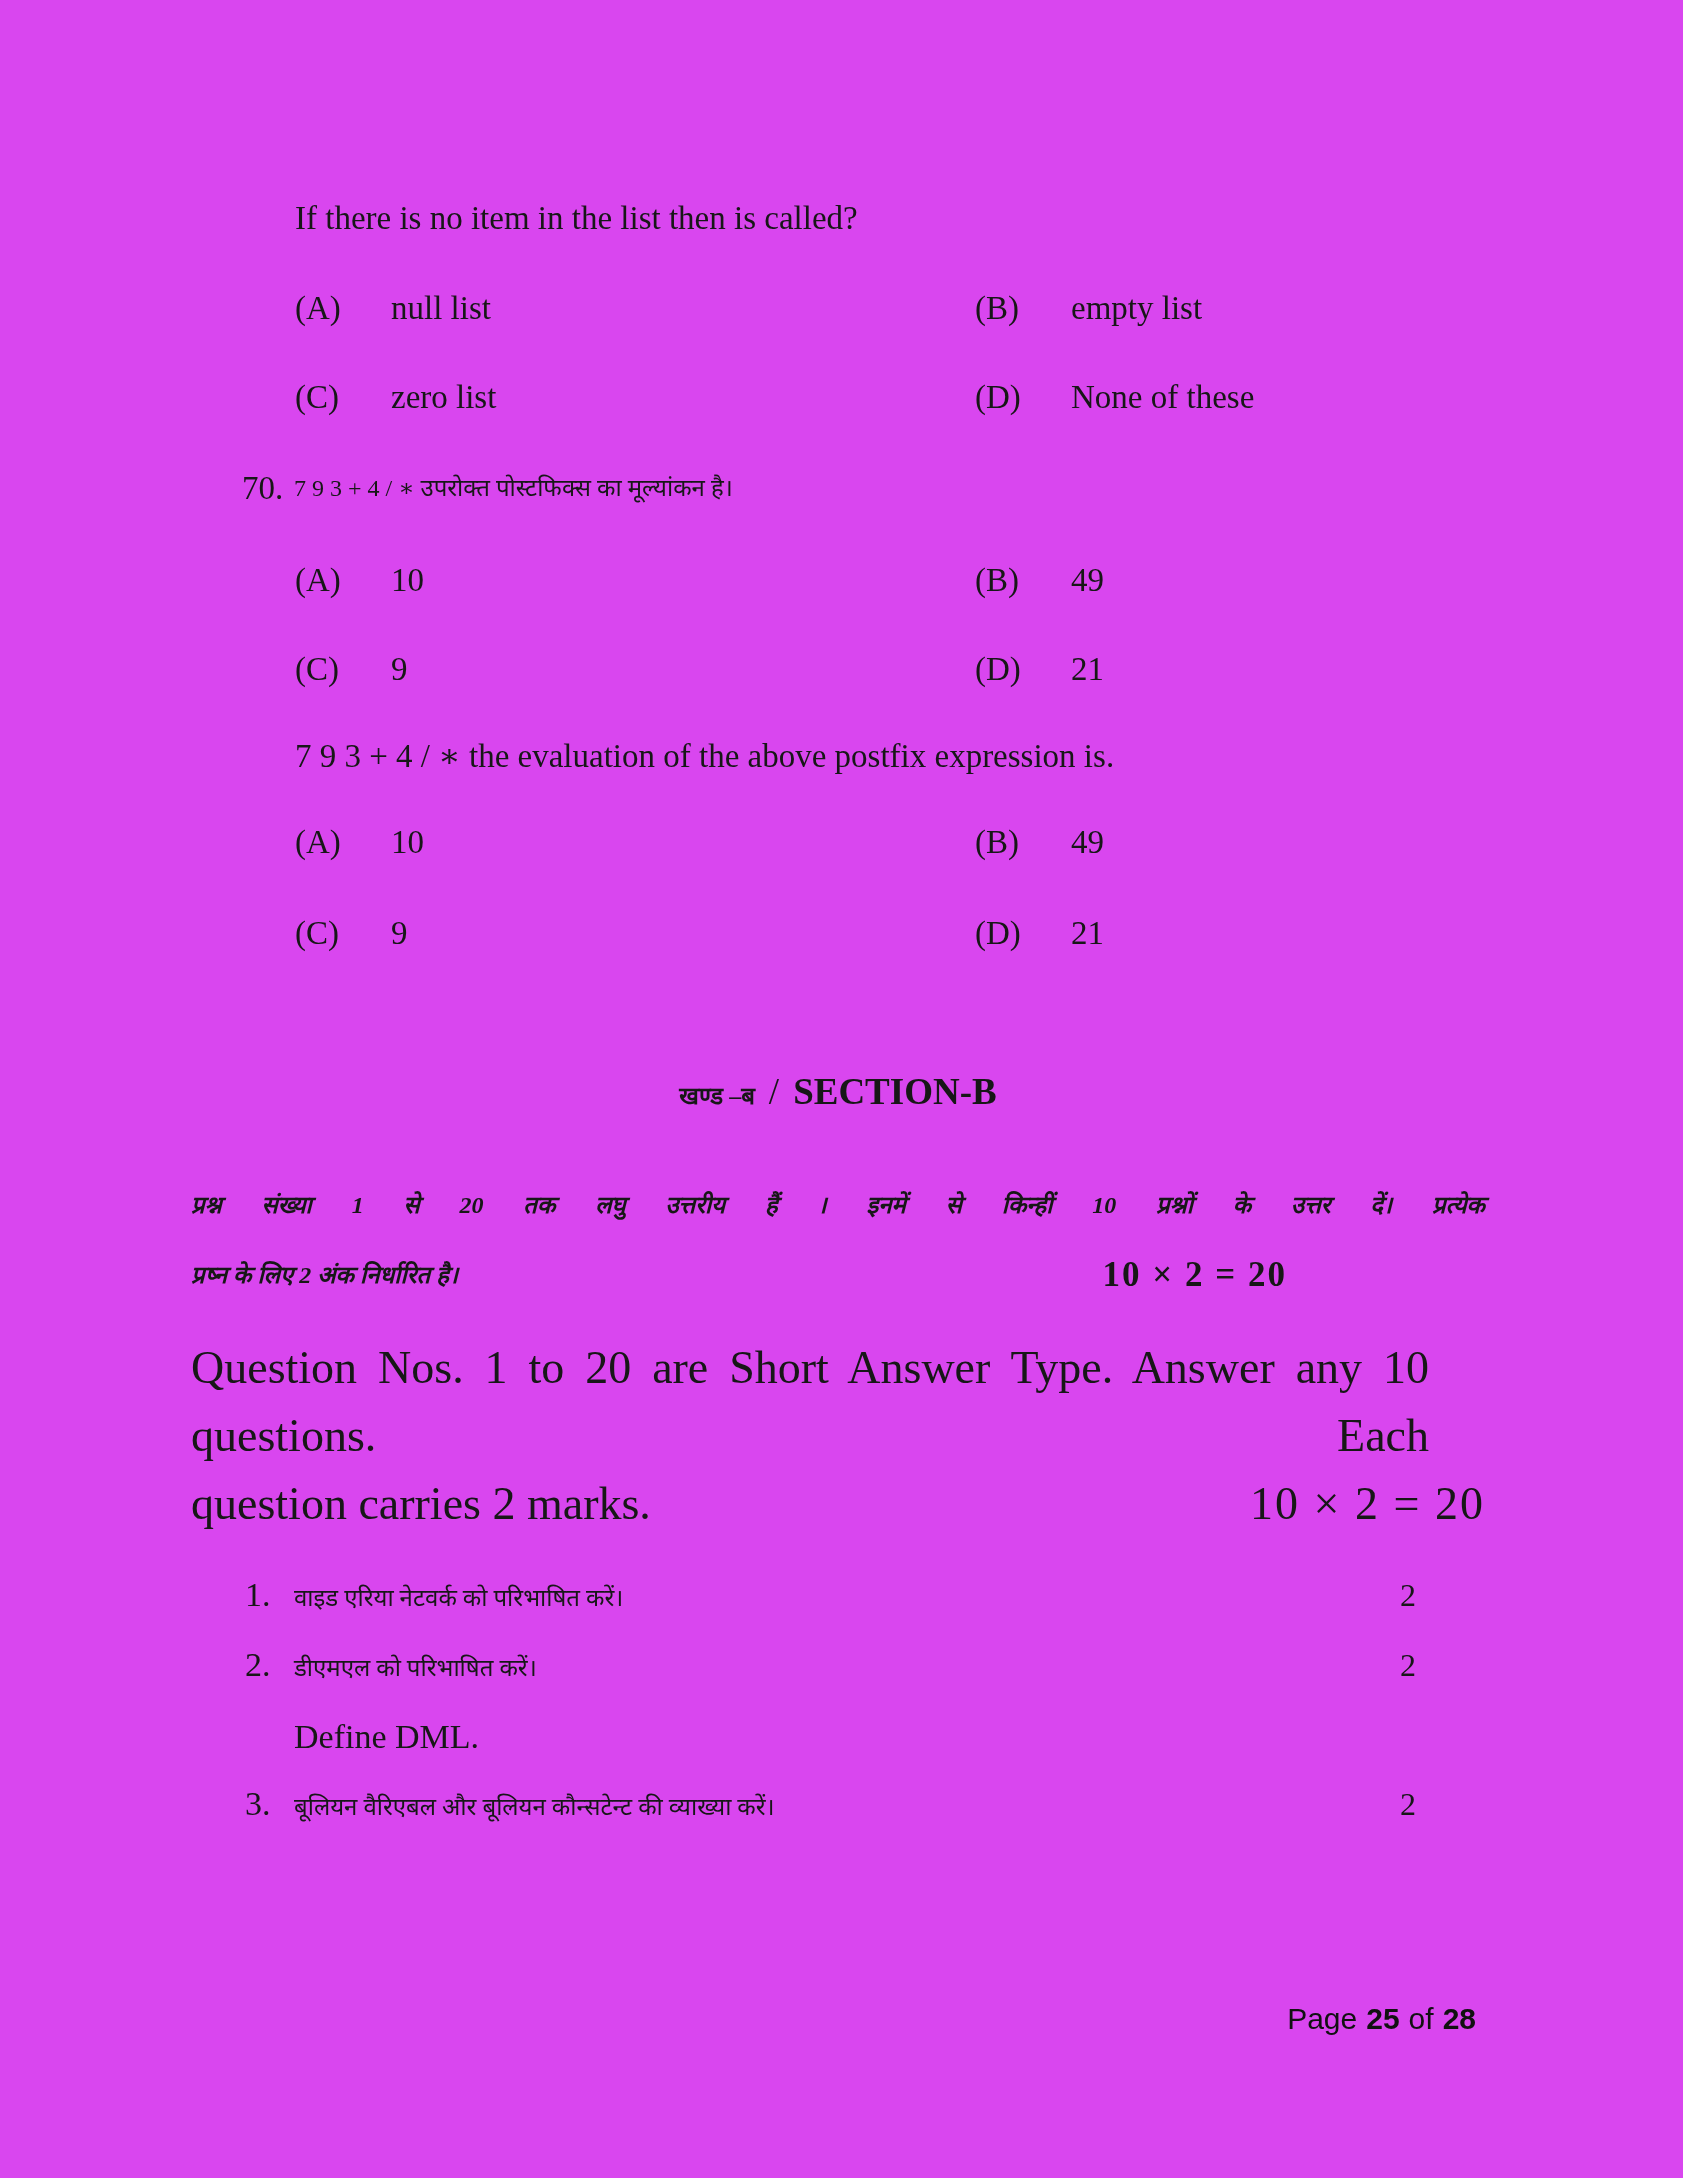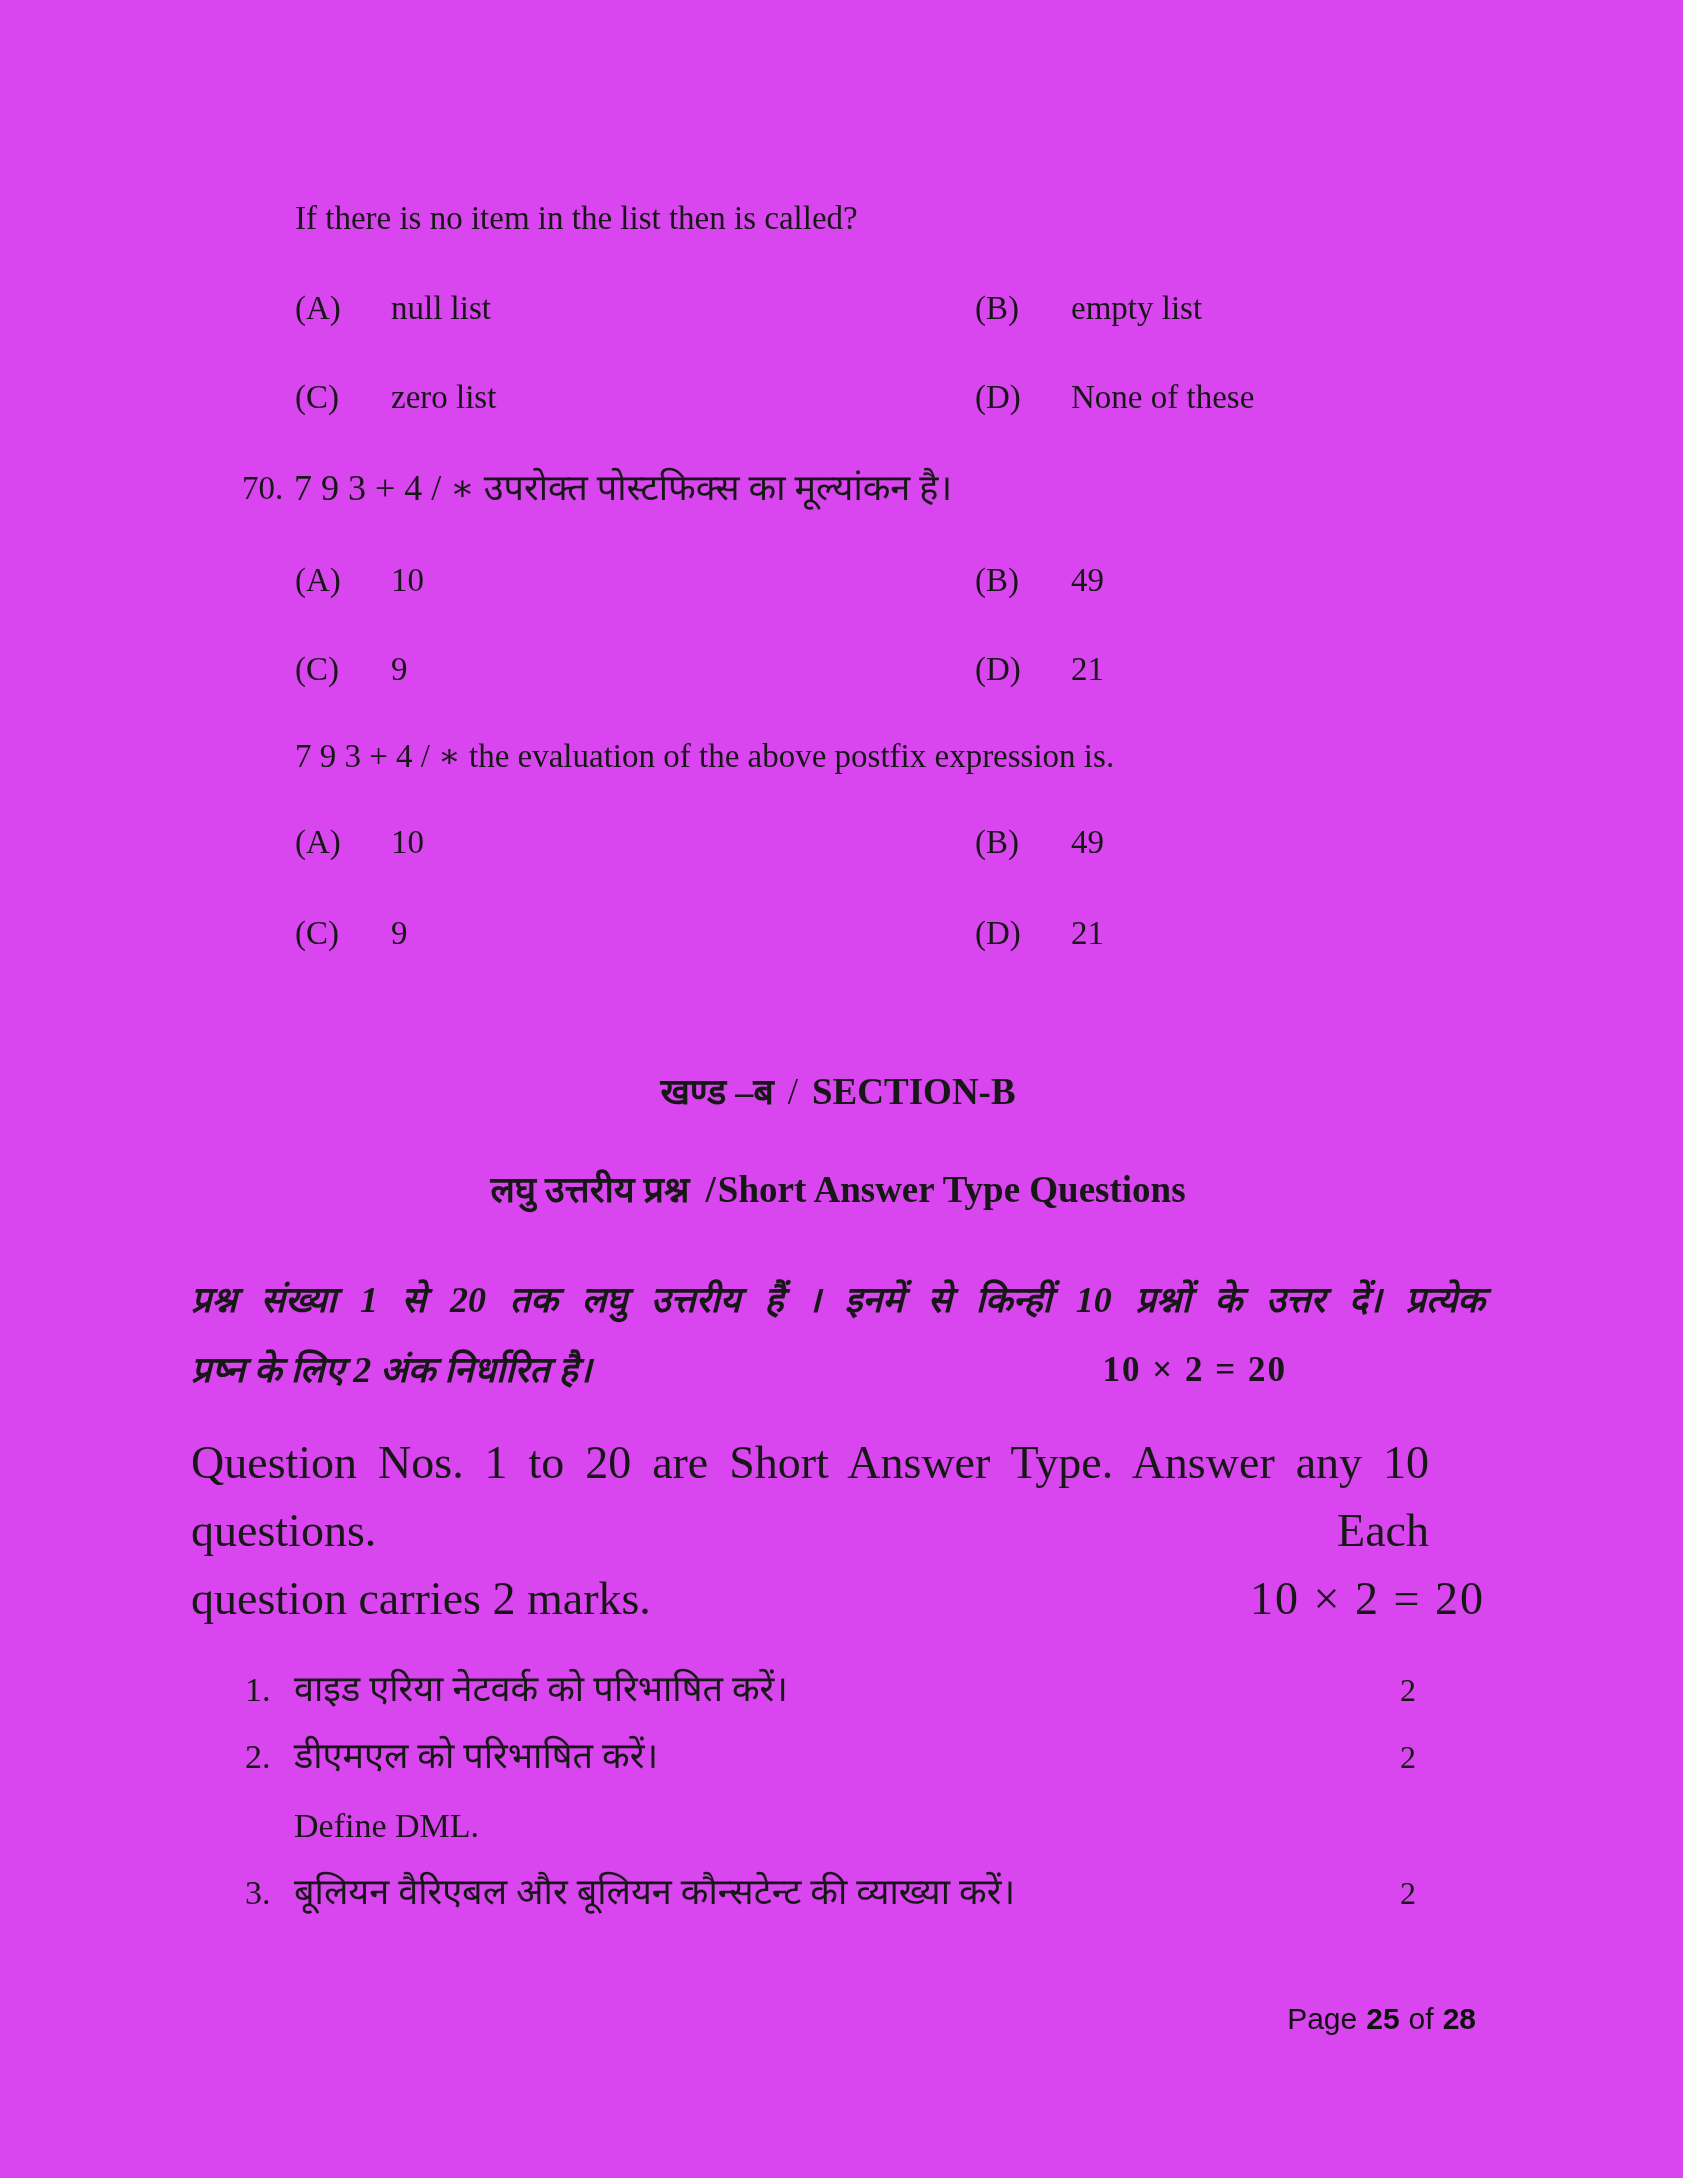--- a/index.html
+++ b/index.html
@@ -27,21 +27,21 @@
   .opt-row.gap-d { margin-bottom: 48px; }
   .opt-row.gap-none { margin-bottom: 0; }
   .opt { display: flex; }
   .opt.first { width: 680px; }
   .opt-letter { display: inline-block; width: 96px; }
 
   .q70-row { display: flex; line-height: 45px; margin-left: 51px; margin-bottom: 48px; margin-top: 36px; }
   .q70-num { display: inline-block; width: 52px; }
   .postfix-en { line-height: 43px; margin-left: 104px; margin-bottom: 43px; }
 
-  .hindi { font-family: "Liberation Serif", "DejaVu Serif", serif; font-size: 36px; }
+  .hindi { font-family: "Liberation Serif", "DejaVu Serif", serif; font-size: 24px; }
 
   
   .section-heading {
     margin-top: 113px;
     text-align: center;
     font-size: 37px;
     font-weight: 700;
     line-height: 48px;
     margin-bottom: 50px;
   }
@@ -168,23 +168,20 @@
       <div class="opt">
         <span class="opt-letter">(D)</span>
         <span class="opt-text">21</span>
       </div>
     </div>
 
     <h2 class="section-heading">
       <span class="hindi">खण्ड –ब</span><span class="heading-sep">/</span><span>SECTION-B</span>
     </h2>
 
-    <h3 class="section-subheading">
-      <span class="hindi">लघु उत्तरीय प्रश्न</span><span class="subheading-sep">/</span><span>Short Answer Type Questions</span>
-    </h3>
 
     <div class="instr-hi">
       <div class="line1 hindi">प्रश्न संख्या 1 से 20 तक लघु उत्तरीय हैं । इनमें से किन्हीं 10 प्रश्नों के उत्तर दें। प्रत्येक</div>
       <div class="line2">
         <span class="hindi">प्रष्न के लिए 2 अंक निर्धारित है।</span>
         <span class="marks-expr">10 × 2 = 20</span>
       </div>
     </div>
 
     <div class="instr-en">

